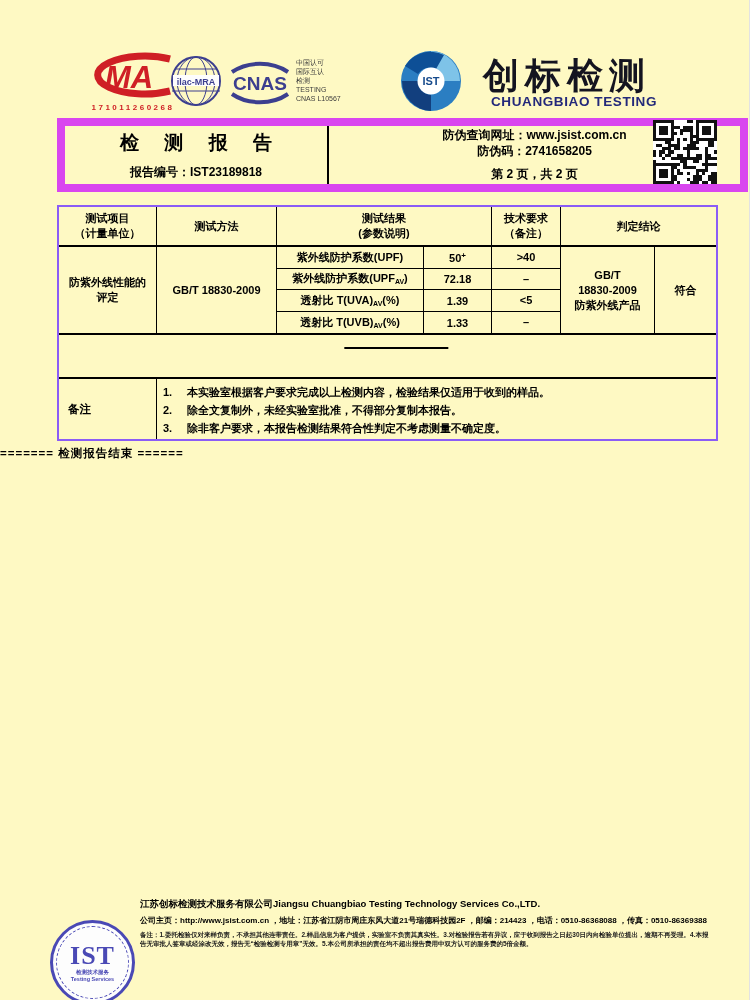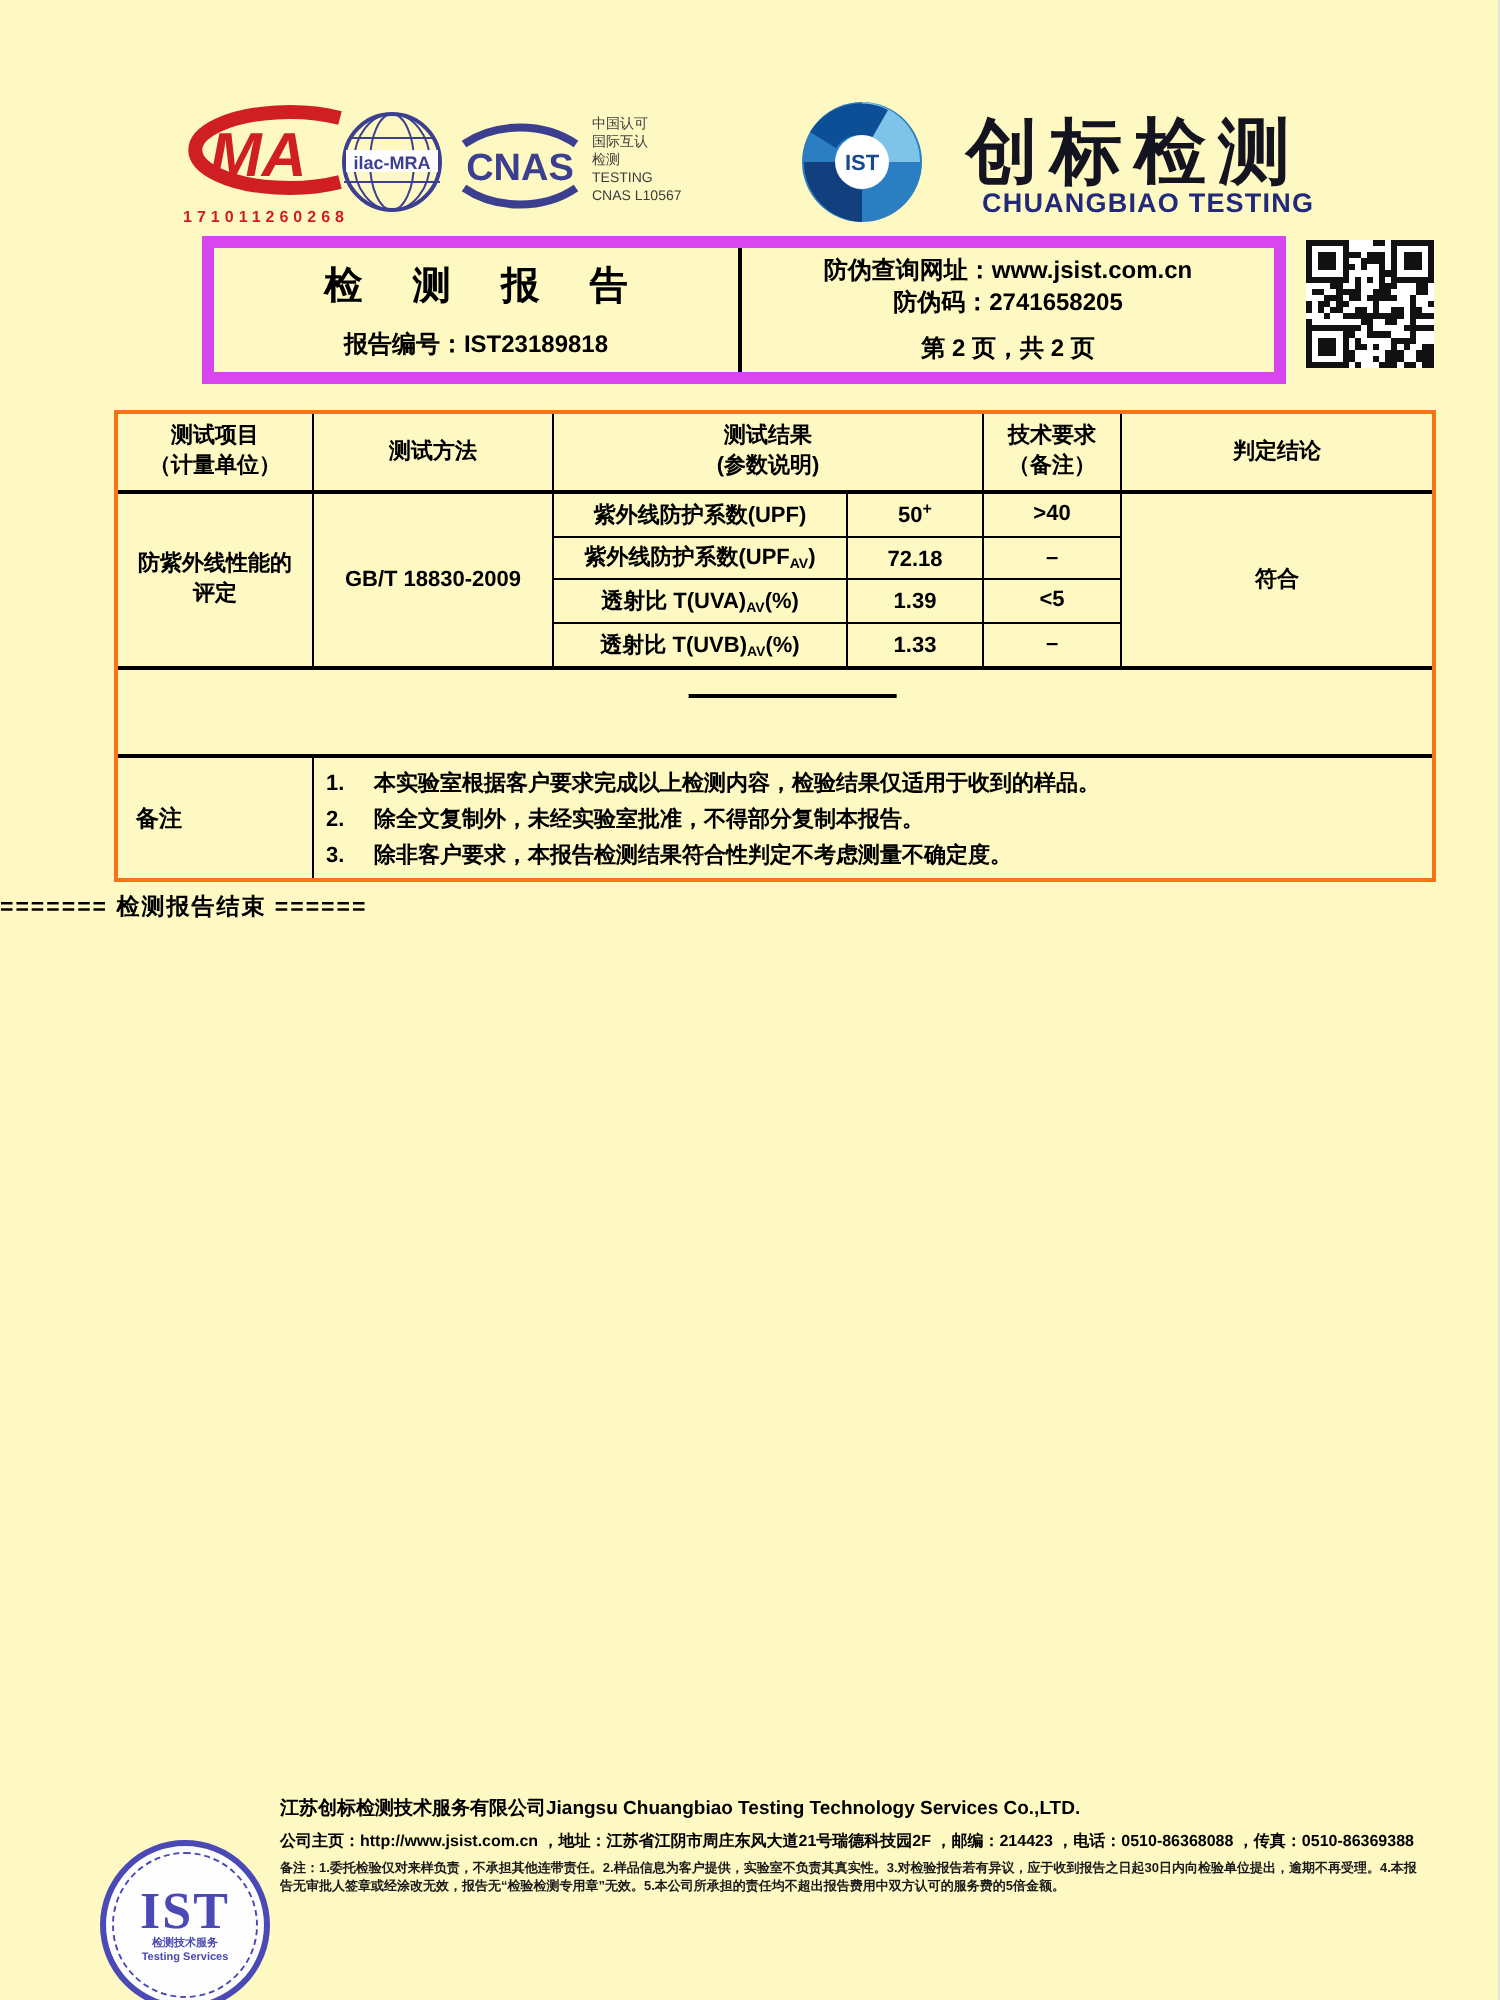--- a/index.html
+++ b/index.html
@@ -15,32 +15,32 @@
   .cma-block { position:absolute; left:78px; top:52px; width:110px; text-align:center; }
   .cma-num { margin-top:1px; color:#cf1f25; font-size:8px; font-weight:bold; letter-spacing:2.5px; }
   .ilac-block { position:absolute; left:170px; top:55px; width:52px; height:52px; }
   .cnas-block { position:absolute; left:228px; top:60px; width:64px; height:46px; }
   .cnas-caption { position:absolute; left:296px; top:58px; font-size:7px; line-height:9px; color:#3c3c3c; }
   .ist-block { position:absolute; left:400px; top:50px; width:62px; height:62px; }
   .brand-cn { position:absolute; left:483px; top:52px; font-size:36px; font-weight:bold; letter-spacing:6px; color:#141420; }
   .brand-en { position:absolute; left:491px; top:94px; font-size:13.5px; font-weight:bold; letter-spacing:0.6px; color:#23297a; }
   
   .hdr-table {
-    position:absolute; left:57px; top:118px; width:542px; height:74px;
-    border:6px solid #d946ef; display:flex;margin-left:44px;
+    position:absolute; left:57px; top:118px; width:691px; height:74px;
+    border:8px solid #d946ef; display:flex;
   }
   .hdr-left { width:264px; border-right:2px solid #000; display:flex; flex-direction:column; align-items:center; justify-content:center; }
   .hdr-title { font-size:19px; font-weight:bold; letter-spacing:10px; padding-left:10px; }
   .hdr-repno { margin-top:8px; font-size:12px; font-weight:bold;text-align:center; }
   .hdr-right { flex:1; display:flex; flex-direction:column; align-items:center; justify-content:center; }
   .hdr-line { font-size:12px; font-weight:bold; line-height:16px; }
   .hdr-page { margin-top:7px; font-size:12px; font-weight:bold; }
   .qr-box { position:absolute; left:653px; top:120px; width:64px; height:64px; }
   
-  .main-table { position:absolute; left:57px; top:205px; width:661px; border:2px solid #f97316; font-weight:bold; }
+  .main-table { position:absolute; left:57px; top:205px; width:661px; border:2px solid #8b5cf6; font-weight:bold; }
   .row { display:flex; }
   .cell { display:flex; align-items:center; justify-content:center; text-align:center; font-size:11px; line-height:15px; }
   .br { border-right:1px solid #000; }
   .c1 { width:98px; } .c2 { width:120px; } .c3n { width:147px; } .c3v { width:68px; }
   .c3 { width:215px; } .c4 { width:69px; } .c5 { width:94px; } .c6 { flex:1; }
   .t-head { height:40px; border-bottom:2px solid #000; }
   .t-head .cell { flex-direction:column; }
   .t-body { height:88px; border-bottom:2px solid #000; }
   .t-body .cell { flex-direction:column; }
   .rows-col { display:flex; flex-direction:column; align-items:stretch; justify-content:flex-start; padding:0; }
@@ -429,20 +429,25 @@
         <div class="r-line">
           <span><span>1.33</span><sup class="plus"></sup></span>
         </div>
       </div>
       <div class="rows-col br c4">
         <div class="r-line">&gt;40</div>
         <div class="r-line">–</div>
         <div class="r-line">&lt;5</div>
         <div class="r-line">–</div>
       </div>
+      <div class="cell br c5">
+        <span>GB/T</span>
+        <span>18830-2009</span>
+        <span>防紫外线产品</span>
+      </div>
       <div class="cell c6">
         <span>符合</span>
       </div>
     </div>
 
     <div class="t-sep">
       <div class="sep-dash"></div>
     </div>
 
     <div class="row t-remarks">

